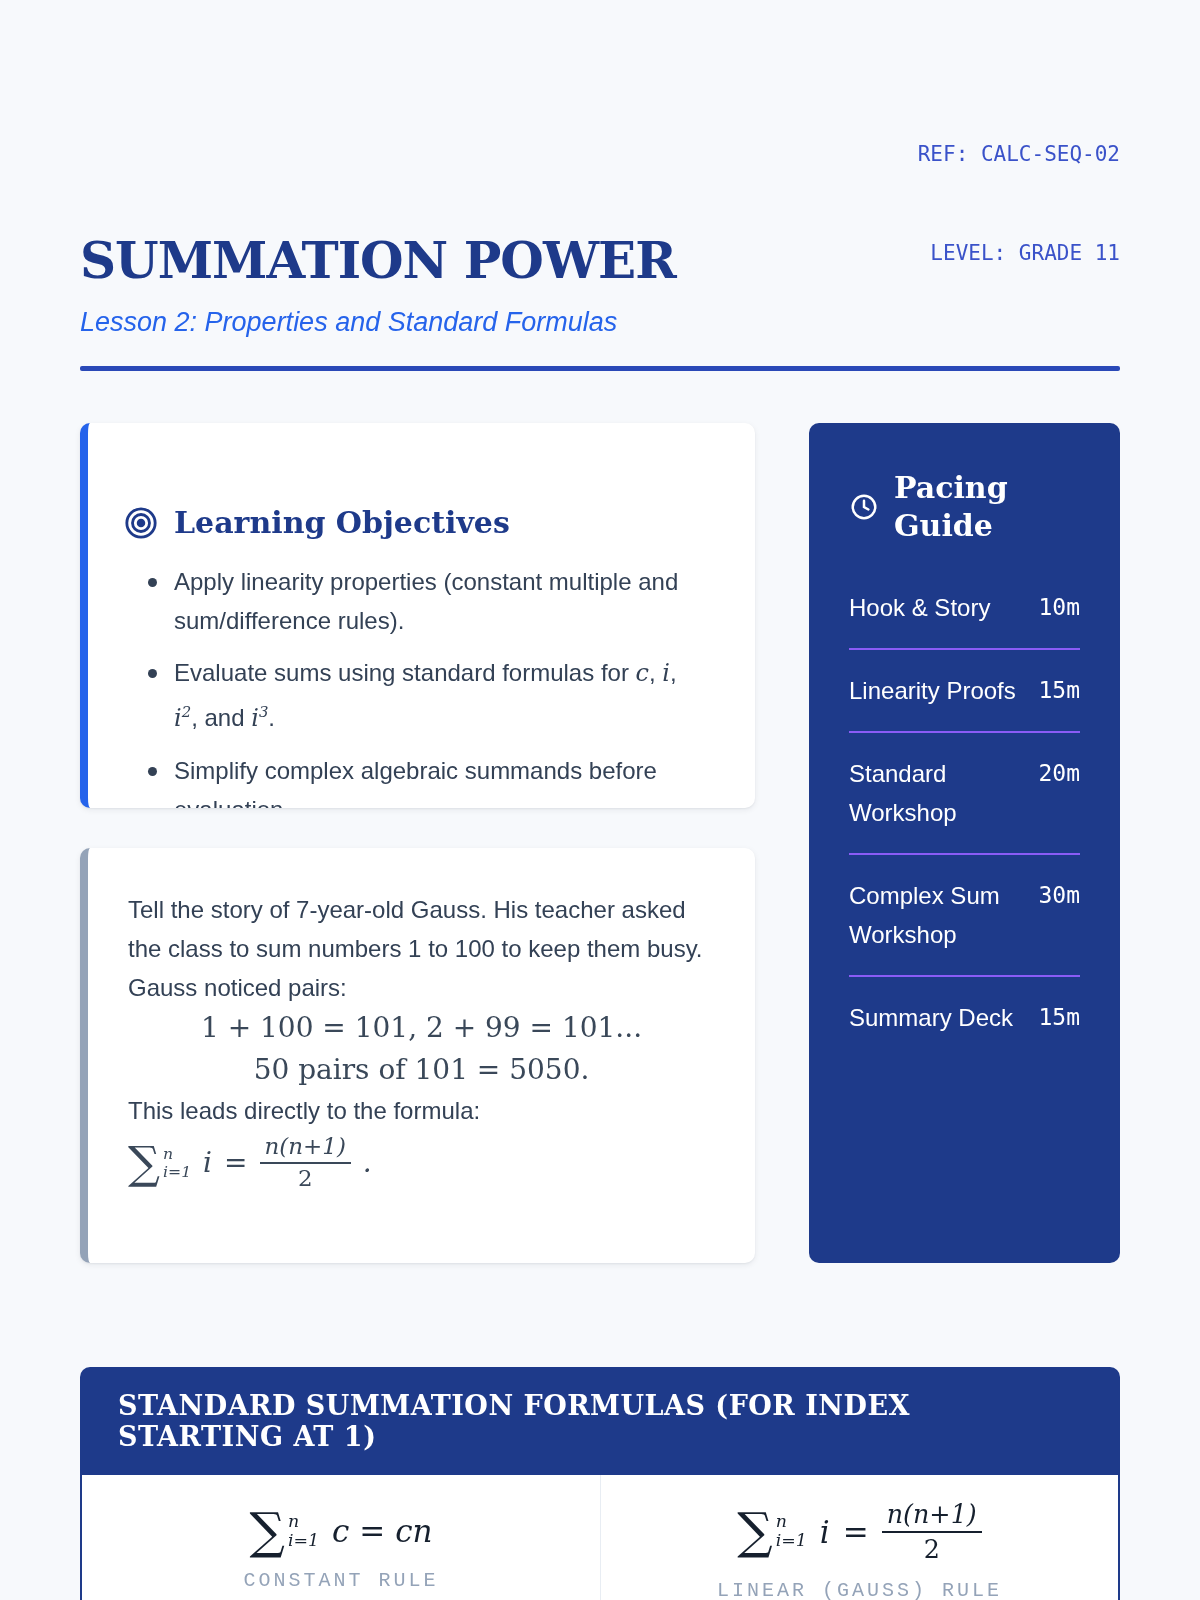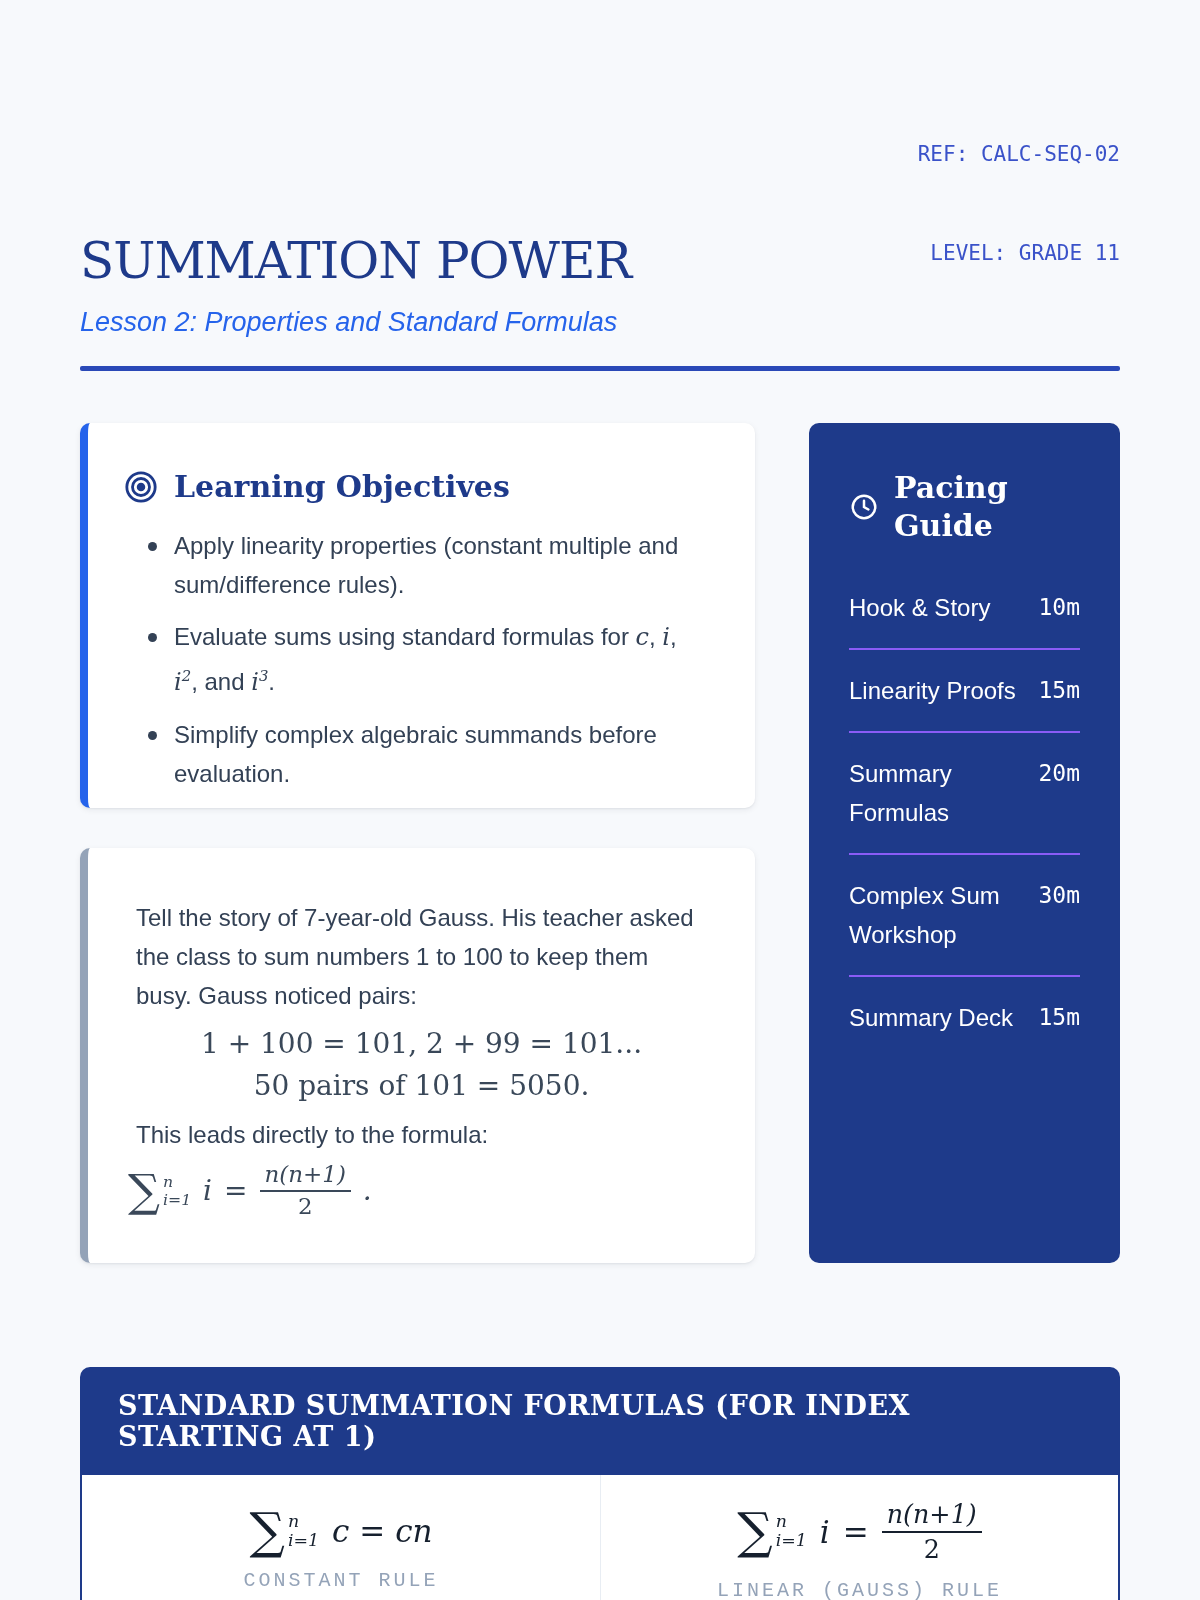--- a/index.html
+++ b/index.html
@@ -7,21 +7,21 @@
     width:1200px;height:1600px;overflow:hidden;
     background:#f7f9fc;
     font-family:"Liberation Sans", sans-serif;
     color:#334155;
   }
   .page{width:1040px;margin:0 auto;padding-top:72px;}
 
   
   .header{display:flex;justify-content:space-between;align-items:flex-end;}
   .title{
-    font-family:"DejaVu Serif", serif;font-weight:400;
+    font-family:"DejaVu Serif", serif;font-weight:700;
     font-size:50px;line-height:1.05;letter-spacing:-1px;
     color:#1e3a8a;margin:0;
   }
   .subtitle{
     margin-top:20px;font-size:27px;font-style:italic;color:#2563eb;
   }
   .meta{
     font-family:"DejaVu Sans Mono", monospace;
     font-size:21px;line-height:33px;color:#3a52c9;text-align:right;
     padding-bottom:2px;white-space:pre;
@@ -35,33 +35,33 @@
     background:#ffffff;border-radius:10px;box-sizing:border-box;
     box-shadow:0 1px 2px rgba(15,23,42,.05),0 2px 6px rgba(15,23,42,.07);
     overflow:hidden;
   }
   .card.objectives{border-left:8px solid #2563eb;height:385px;padding:46px 40px 24px 36px;}
   .card.hook{border-left:8px solid #94a3b8;height:415px;padding:42px 40px 24px 40px;}
   .card h2{
     font-family:"DejaVu Serif", serif;font-weight:700;font-size:30px;
     margin:0 0 22px 0;display:flex;align-items:center;gap:16px;
   }
-  .card.objectives h2{color:#1e3a8a;}
+  .card.objectives h2{color:#1e3a8a;margin-top:36px;}
   .card.hook h2{color:#1e293b;}
   .hicon{flex:0 0 auto;display:inline-flex;}
 
   ul.obj-list{list-style:none;margin:16px;padding:0;font-size:24px;line-height:39px;color:#334155;}
   ul.obj-list li{position:relative;padding-left:34px;margin-bottom:13px;}
   ul.obj-list li::before{
     content:"";position:absolute;left:8px;top:16px;width:9px;height:9px;border-radius:50%;background:#334155;
   }
   .mvar{font-family:"DejaVu Serif", serif;font-style:italic;}
   sup{font-size:0.62em;}
 
-  .hook p{margin:8px;font-size:24px;line-height:39px;color:#334155;}
+  .hook p{margin:0;font-size:24px;line-height:39px;color:#334155;}
   .mathline{
     font-family:"DejaVu Serif", serif;font-size:28px;line-height:42px;color:#3a4859;text-align:center;
   }
   .formula-line{display:flex;align-items:center;gap:12px;font-size:28px;margin-top:4px;color:#3a4859;}
 
   
   .sum{display:inline-flex;align-items:center;font-family:"DejaVu Serif", serif;}
   .sigma{font-size:1.6em;line-height:0.85;font-style:normal;}
   .limits{display:flex;flex-direction:column;justify-content:center;margin-left:3px;font-size:0.56em;line-height:1.12;font-style:italic;}
   .frac{display:inline-flex;flex-direction:column;text-align:center;font-size:0.82em;line-height:1.12;font-family:"DejaVu Serif", serif;}
@@ -186,21 +186,21 @@
       </div>
       <div class="pacing-item">
         <span class="p-label">Hook &amp; Story</span>
         <span class="p-time">10m</span>
       </div>
       <div class="pacing-item">
         <span class="p-label">Linearity Proofs</span>
         <span class="p-time">15m</span>
       </div>
       <div class="pacing-item">
-        <span class="p-label">Summary Formulas</span>
+        <span class="p-label">Standard Workshop</span>
         <span class="p-time">20m</span>
       </div>
       <div class="pacing-item">
         <span class="p-label">Complex Sum Workshop</span>
         <span class="p-time">30m</span>
       </div>
       <div class="pacing-item">
         <span class="p-label wide">Summary Deck</span>
         <span class="p-time">15m</span>
       </div>

